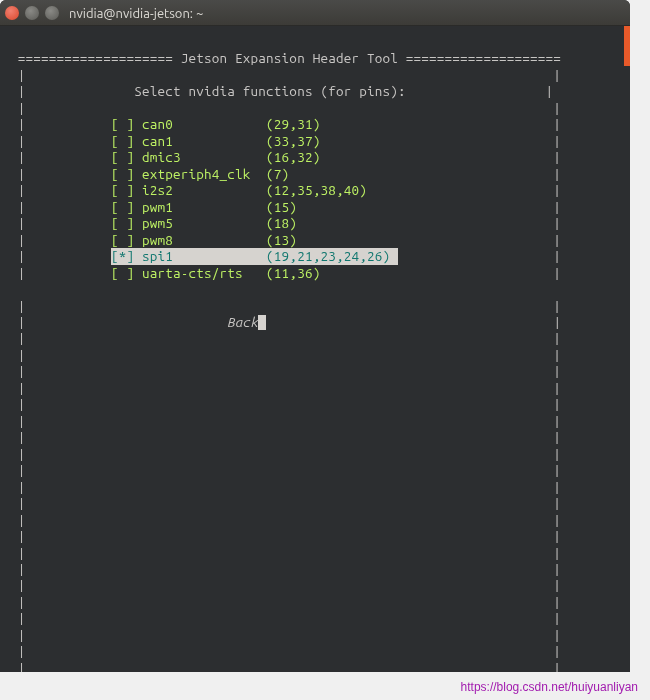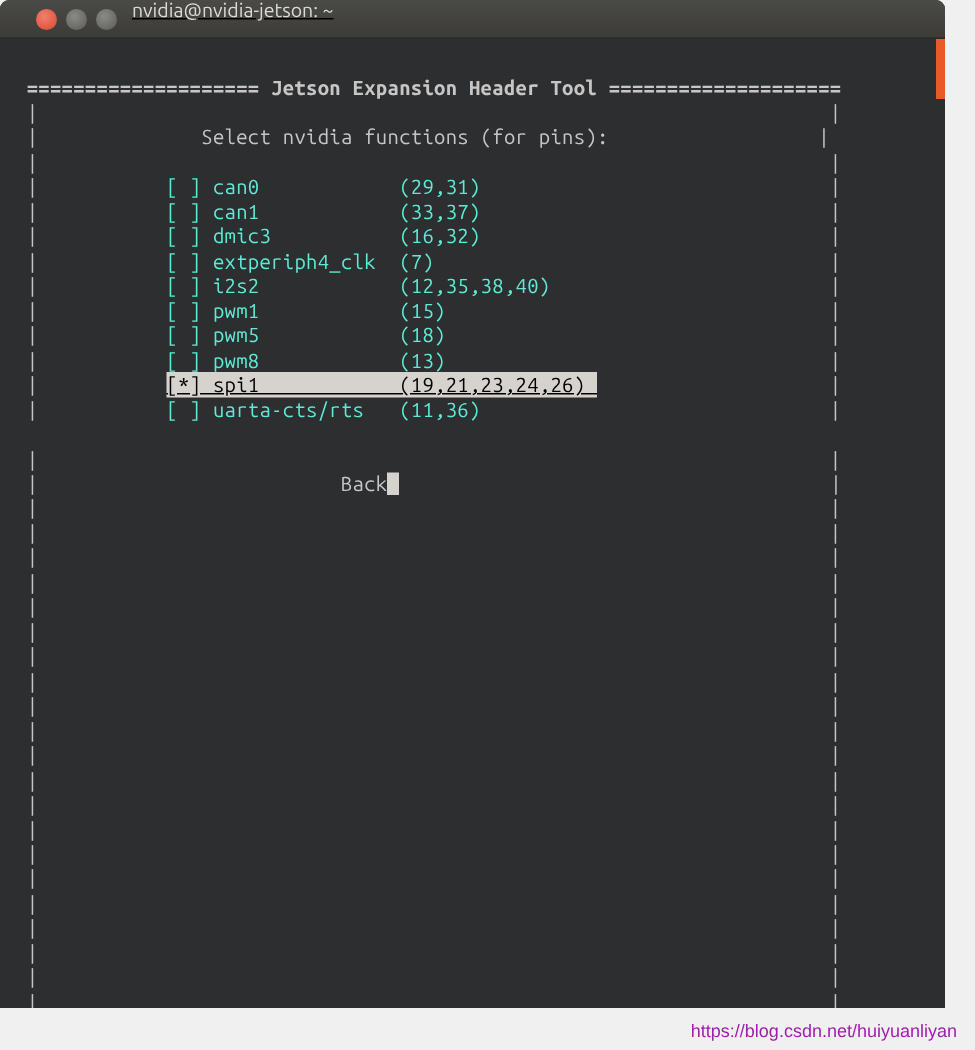--- a/index.html
+++ b/index.html
@@ -16,23 +16,23 @@
       height: 672px;
       background: #2c2e30;
       border-radius: 6px 6px 0 0;
       overflow: hidden;
       position: relative;
     }
     .titlebar {
       height: 26px;
       background: linear-gradient(to bottom, #4a4a48, #3c3b37);
       display: flex;
-      padding: 0 24px;
+      align-items: center;
+      padding: 0 5px;
       border-bottom: 1px solid #2a2a28;
-      text-decoration: underline;
     }
     .window-controls {
       display: flex;
       gap: 6px;
       align-items: center;
     }
     .wbtn {
       width: 14px;
       height: 14px;
       border-radius: 50%;
@@ -48,30 +48,29 @@
       font-family: 'Ubuntu', sans-serif;
     }
     .terminal {
       padding: 8px 10px;
       color: #c8c6c4;
       font-size: 13.5px;
       line-height: 1.22;
       white-space: pre;
       letter-spacing: 0.2px;
     }
-    .header-line { color: #c8c6c4; font-weight: bold; }
+    .header-line { color: #c8c6c4; }
     .box-line { color: #c8c6c4; }
-    .option-row { color: #5eead4; }
+    .option-row { color: #bef264; }
     .option-row.selected {
       display: inline-block;
       background: #d6d3cf;
-      color: #000000;
-      text-decoration: underline;
+      color: #0f766e;
     }
-    .back-text { display: inline; }
+    .back-text { display: inline; font-style: italic; }
     .cursor {
       display: inline-block;
       width: 8px;
       height: 15px;
       background: #d6d3cf;
       vertical-align: text-bottom;
       margin-left: 0px;
     }
     .watermark {
       position: absolute;

